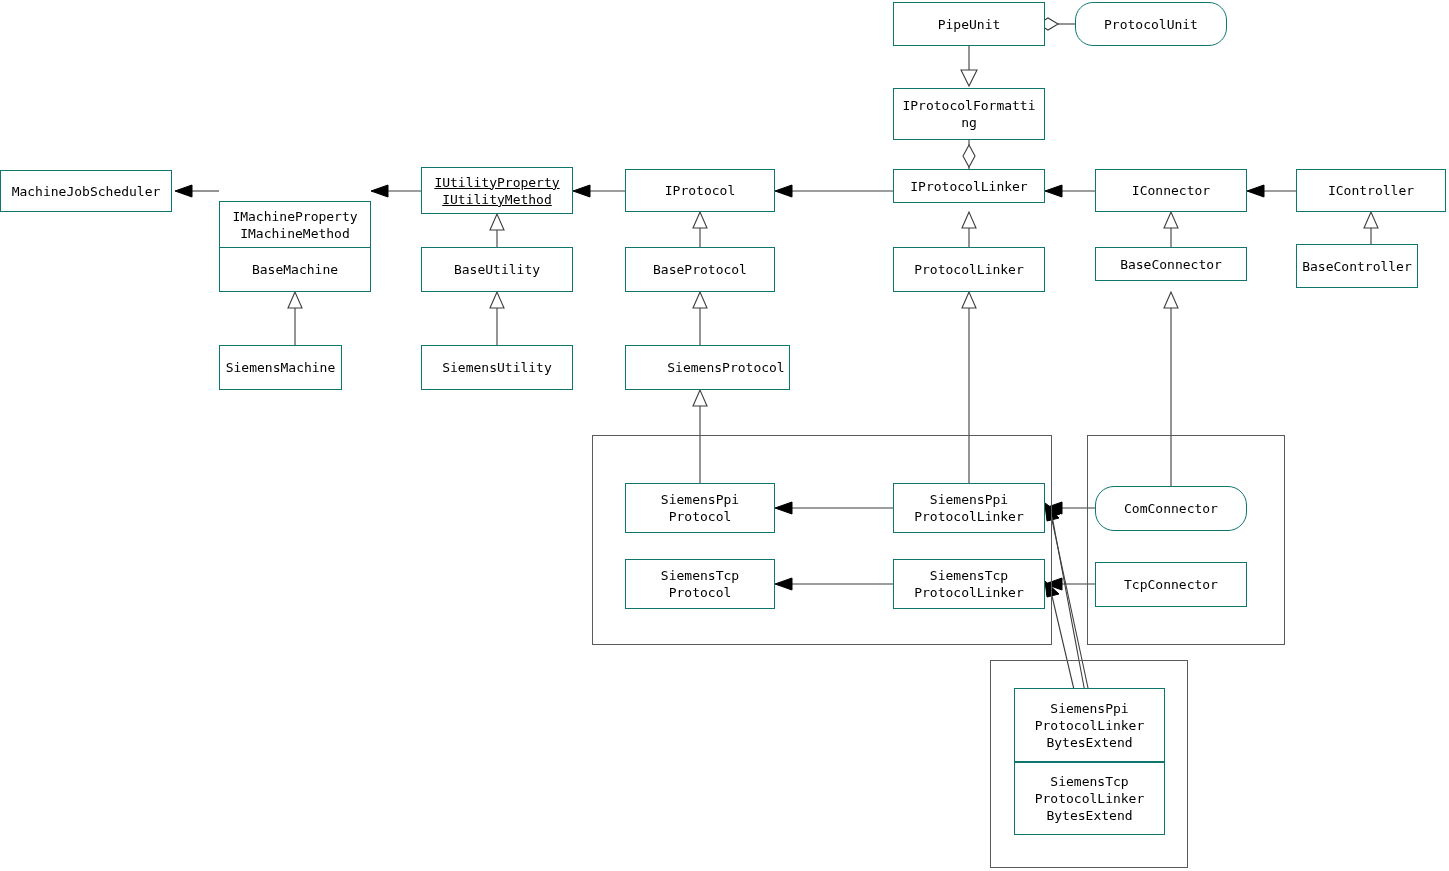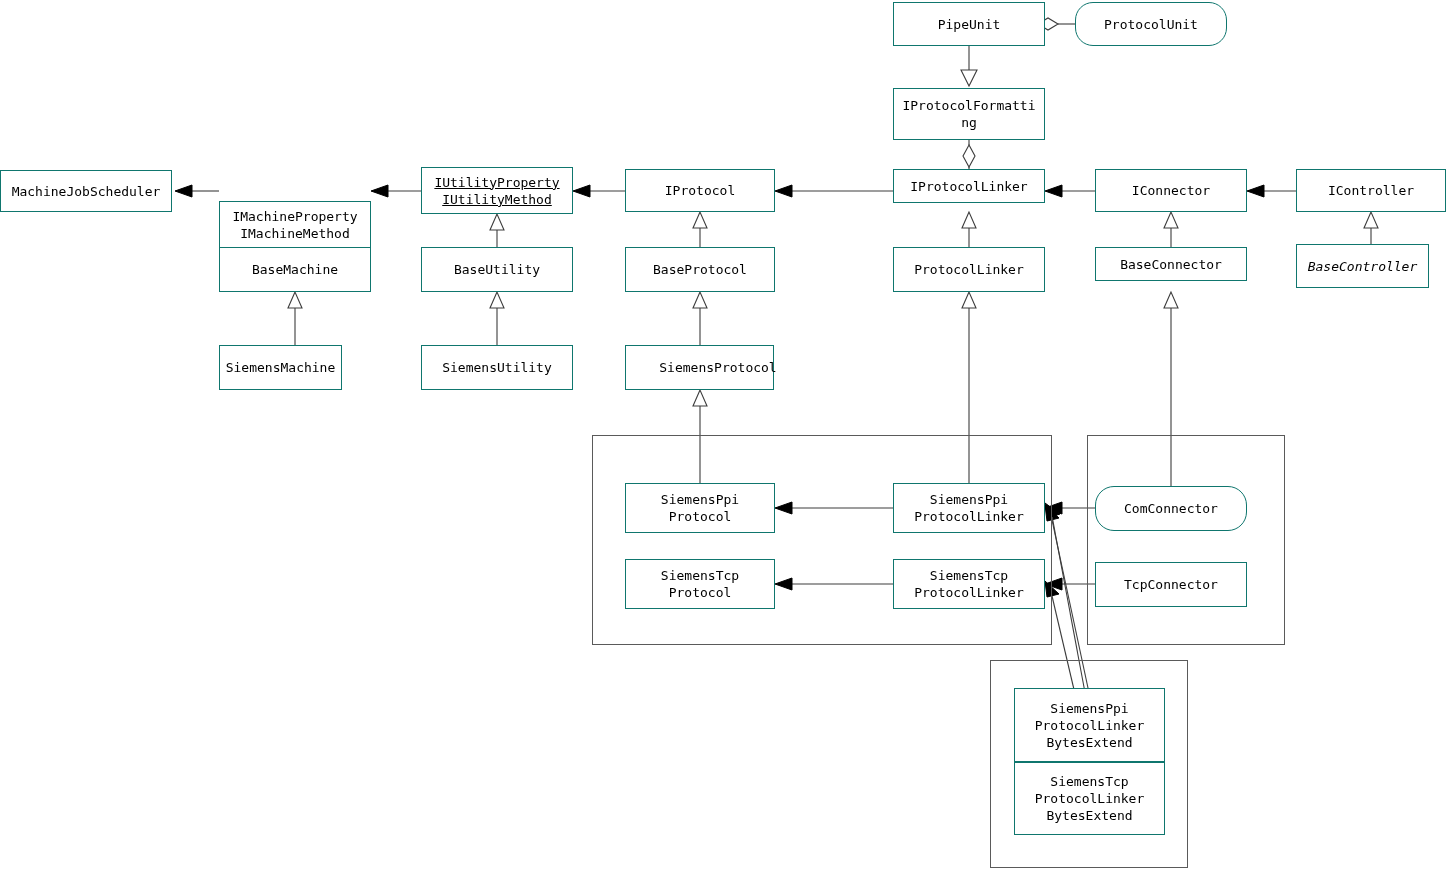--- a/index.html
+++ b/index.html
@@ -247,27 +247,27 @@
   <div class="node" style="left:219px; top:247px; width:152px; height:45px;">BaseMachine</div>
 
   <div class="node" style="left:421px; top:247px; width:152px; height:45px;">BaseUtility</div>
 
   <div class="node" style="left:625px; top:247px; width:150px; height:45px;">BaseProtocol</div>
 
   <div class="node" style="left:893px; top:247px; width:152px; height:45px;">ProtocolLinker</div>
 
   <div class="node" style="left:1095px; top:247px; width:152px; height:34px;">BaseConnector</div>
 
-  <div class="node" style="left:1296px; top:244px; width:133px; height:44px;font-style:italic;">BaseController</div>
+  <div class="node" style="left:1296px; top:244px; width:122px; height:44px;">BaseController</div>
 
   <div class="node" style="left:219px; top:345px; width:123px; height:45px;">SiemensMachine</div>
 
   <div class="node" style="left:421px; top:345px; width:152px; height:45px;">SiemensUtility</div>
 
-  <div class="node" style="left:625px; top:345px; width:149px; height:45px;padding-left:37px;">SiemensProtocol</div>
+  <div class="node" style="left:625px; top:345px; width:165px; height:45px;padding-left:37px;">SiemensProtocol</div>
 
   <div class="node" style="left:625px; top:483px; width:150px; height:50px;">SiemensPpi
 Protocol</div>
 
   <div class="node" style="left:625px; top:559px; width:150px; height:50px;">SiemensTcp
 Protocol</div>
 
   <div class="node" style="left:893px; top:483px; width:152px; height:50px;">SiemensPpi
 ProtocolLinker</div>
 

